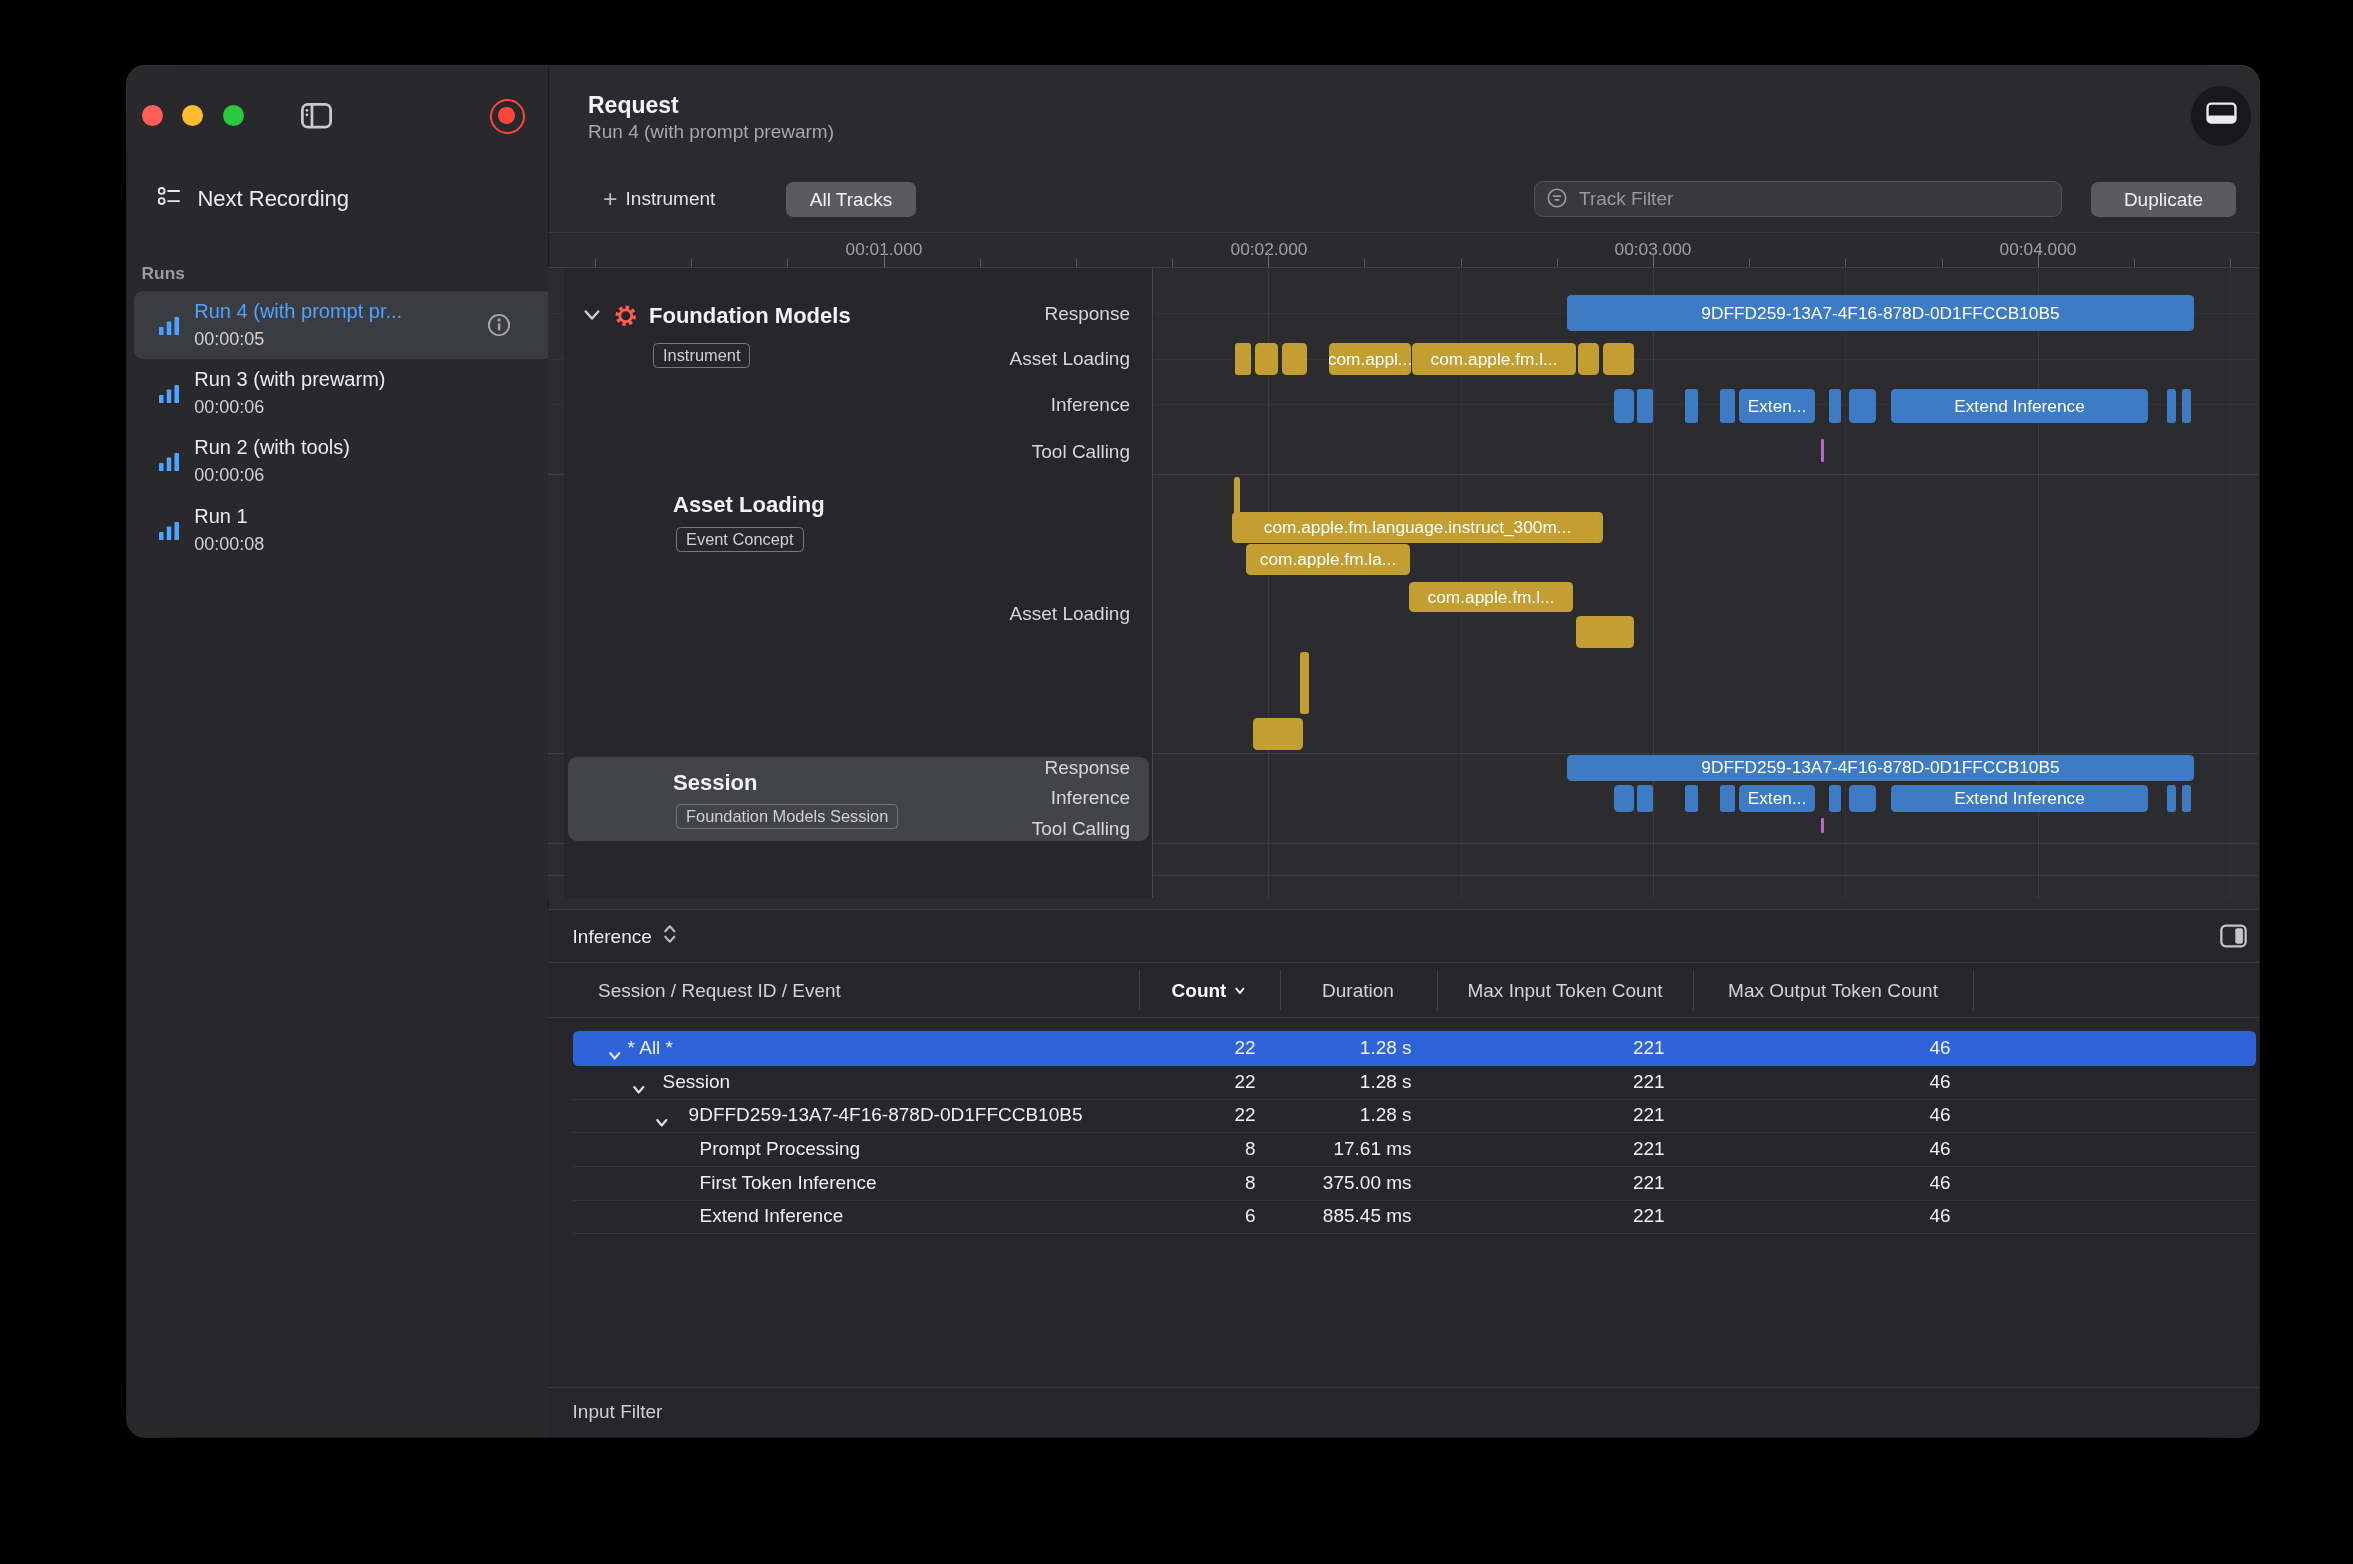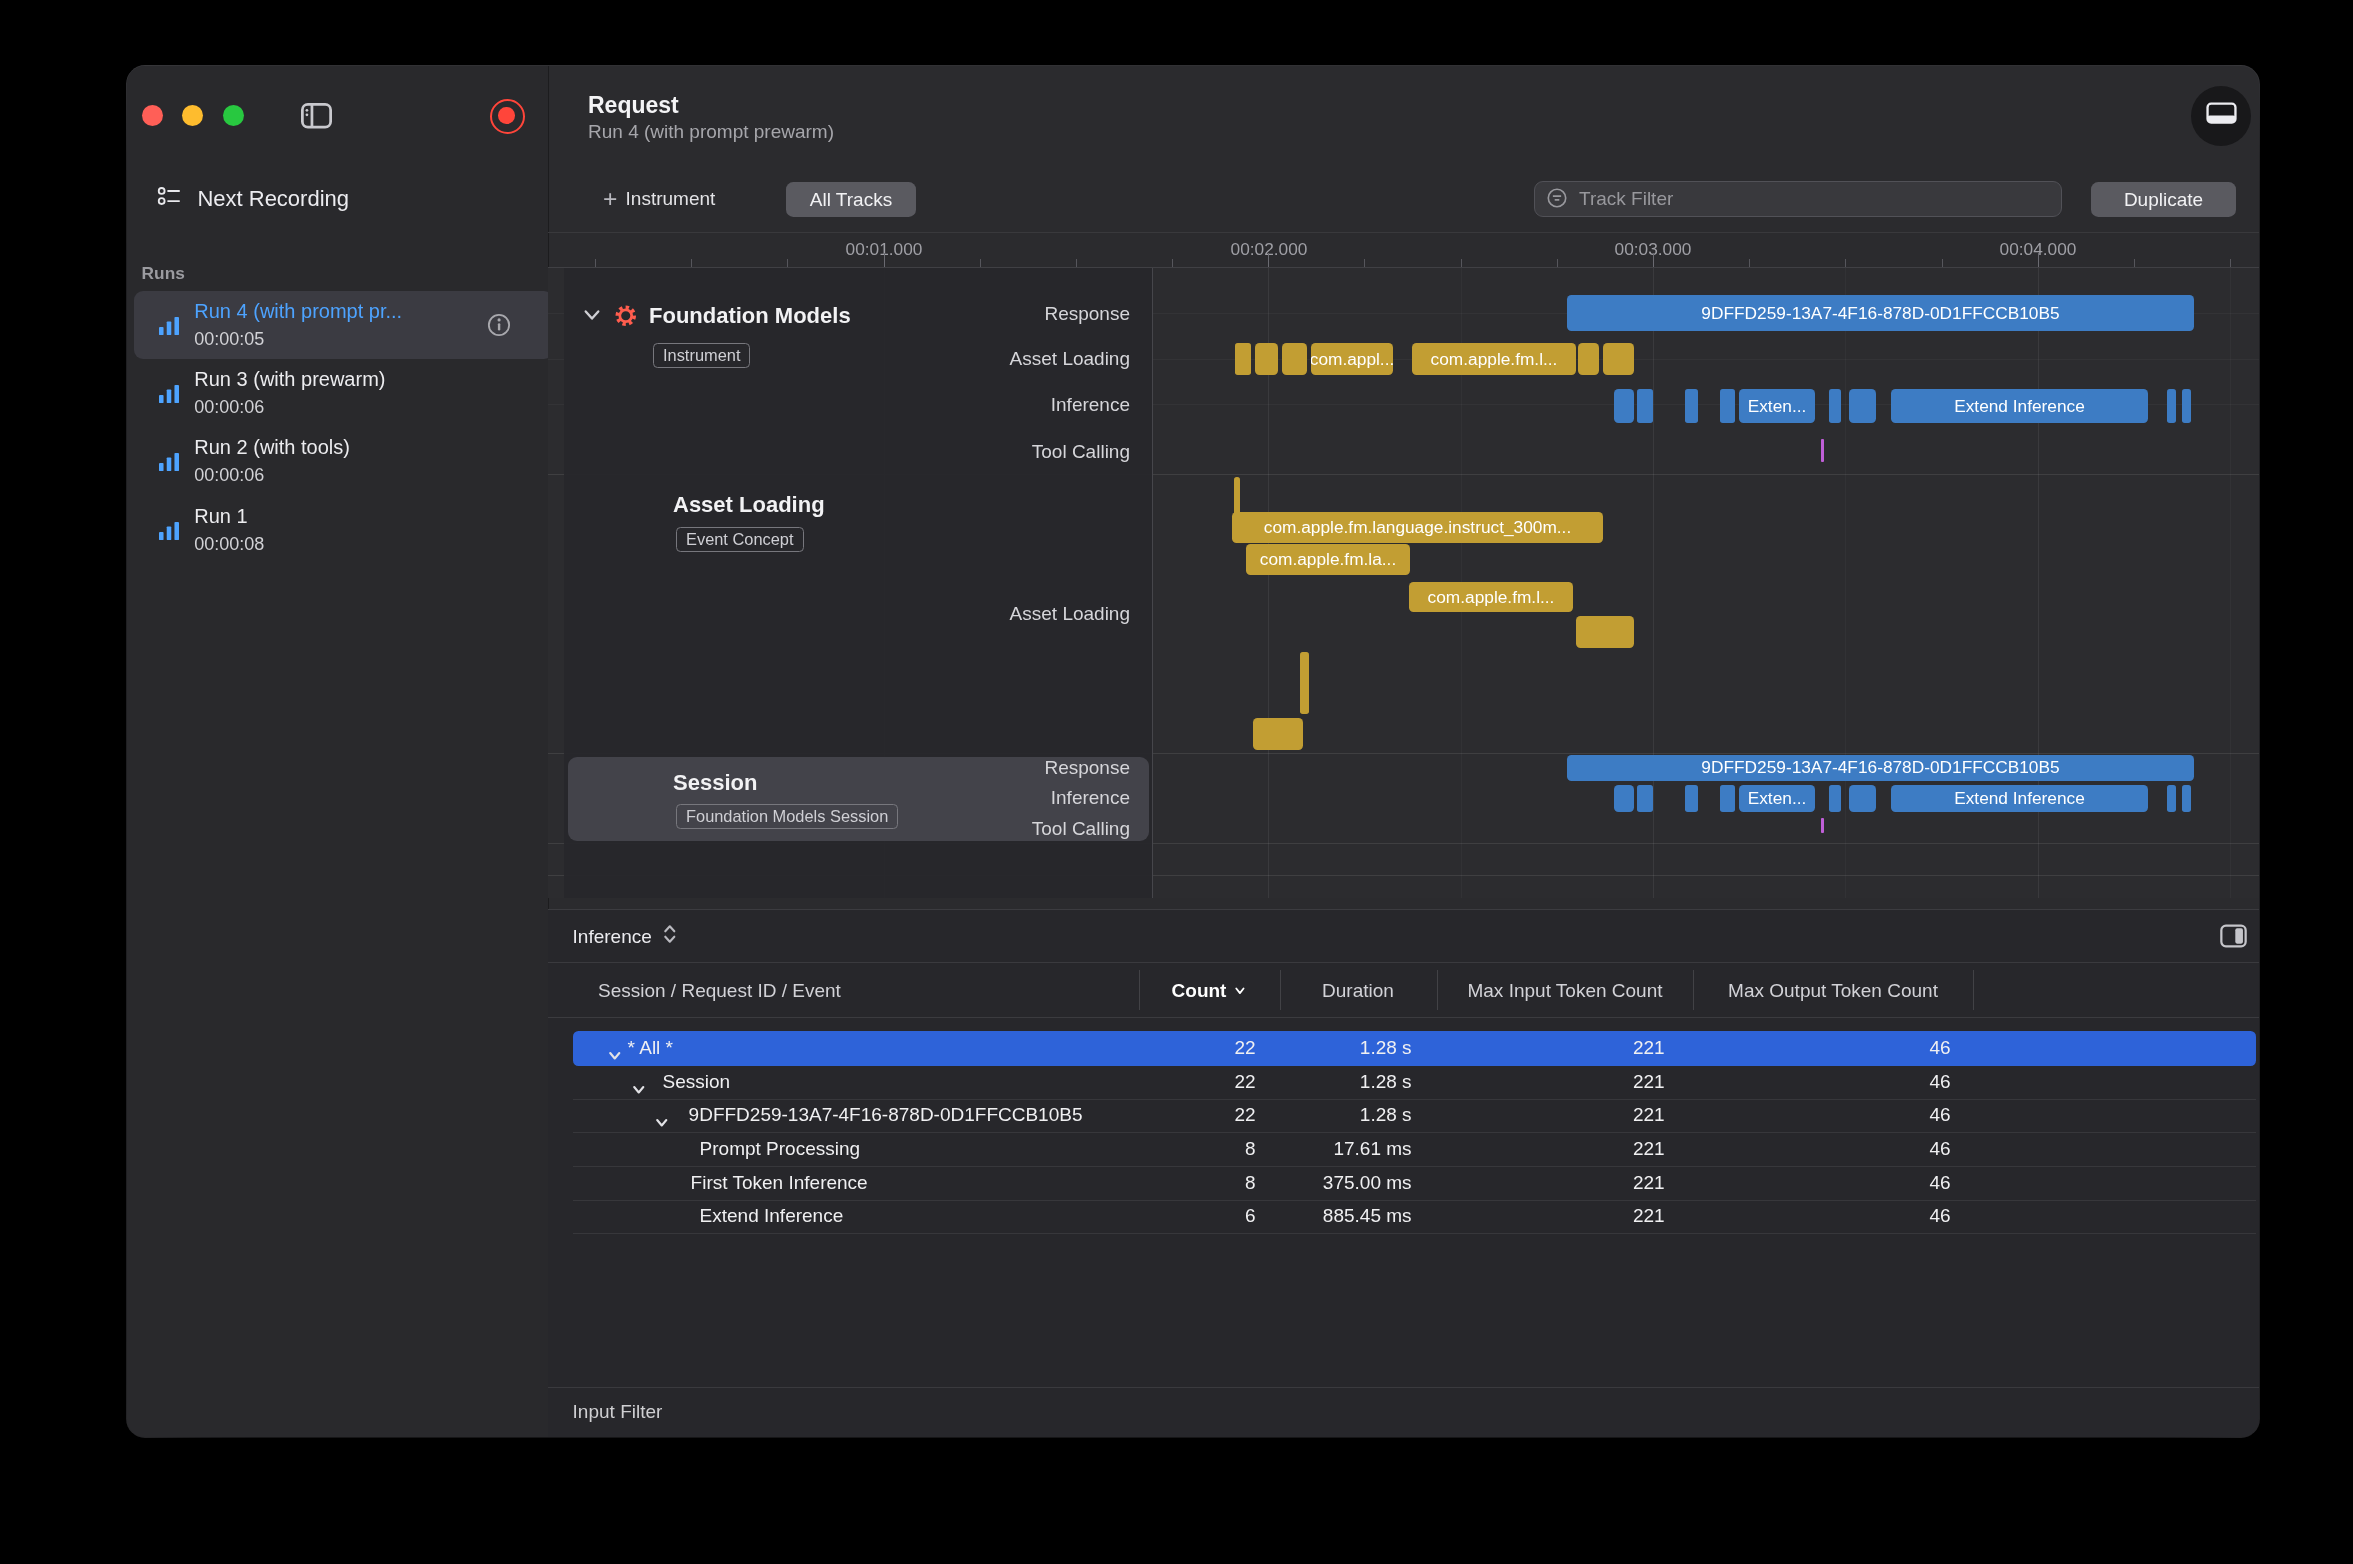--- a/index.html
+++ b/index.html
@@ -237,21 +237,21 @@
       <div class="sep-h faint" style="top: 91px;"></div>
       <div class="sep-h faint" style="top: 136px;"></div>
       <div class="sep-h" style="top: 206px;"></div>
       <div class="sep-h" style="top: 485px;"></div>
       <div class="sep-h" style="top: 575px;"></div>
       <div class="sep-h" style="top: 607px;"></div>
       <div class="bar blue" style="left: 1019px; top: 27px; width: 627px; height: 36px;">9DFFD259-13A7-4F16-878D-0D1FFCCB10B5</div>
       <div class="bar gold tiny" style="left: 687px; top: 75px; width: 15.5px; height: 32px;"></div>
       <div class="bar gold" style="left: 707px; top: 75px; width: 23px; height: 32px;"></div>
       <div class="bar gold" style="left: 734px; top: 75px; width: 24.6px; height: 32px;"></div>
-      <div class="bar gold" style="left: 763px; top: 75px; width: 82px; height: 32px;">com.appl...</div>
+      <div class="bar gold" style="left: 781px; top: 75px; width: 82px; height: 32px;">com.appl...</div>
       <div class="bar gold" style="left: 864px; top: 75px; width: 164px; height: 32px;">com.apple.fm.l...</div>
       <div class="bar gold" style="left: 1030px; top: 75px; width: 21px; height: 32px;"></div>
       <div class="bar gold" style="left: 1055px; top: 75px; width: 31px; height: 32px;"></div>
       <div class="bar blue" style="left: 1066px; top: 121px; width: 20px; height: 34px;"></div>
       <div class="bar blue tiny" style="left: 1089px; top: 121px; width: 15.5px; height: 34px;"></div>
       <div class="bar blue tiny" style="left: 1137px; top: 121px; width: 12.7px; height: 34px;"></div>
       <div class="bar blue tiny" style="left: 1172px; top: 121px; width: 14.6px; height: 34px;"></div>
       <div class="bar blue" style="left: 1191px; top: 121px; width: 76px; height: 34px;">Exten...</div>
       <div class="bar blue tiny" style="left: 1281px; top: 121px; width: 12px; height: 34px;"></div>
       <div class="bar blue" style="left: 1301px; top: 121px; width: 27px; height: 34px;"></div>
@@ -382,21 +382,21 @@
           <span class="val v-out">46</span>
         </div>
         <div class="trow" style="top: 101px;">
           <span class="rlabel" style="left:127px">Prompt Processing</span>
           <span class="val v-count">8</span>
           <span class="val v-dur">17.61 ms</span>
           <span class="val v-in">221</span>
           <span class="val v-out">46</span>
         </div>
         <div class="trow" style="top: 135px;">
-          <span class="rlabel" style="left:118px">First Token Inference</span>
+          <span class="rlabel" style="left:127px">First Token Inference</span>
           <span class="val v-count">8</span>
           <span class="val v-dur">375.00 ms</span>
           <span class="val v-in">221</span>
           <span class="val v-out">46</span>
         </div>
         <div class="trow" style="top: 168px;">
           <span class="rlabel" style="left:127px">Extend Inference</span>
           <span class="val v-count">6</span>
           <span class="val v-dur">885.45 ms</span>
           <span class="val v-in">221</span>

